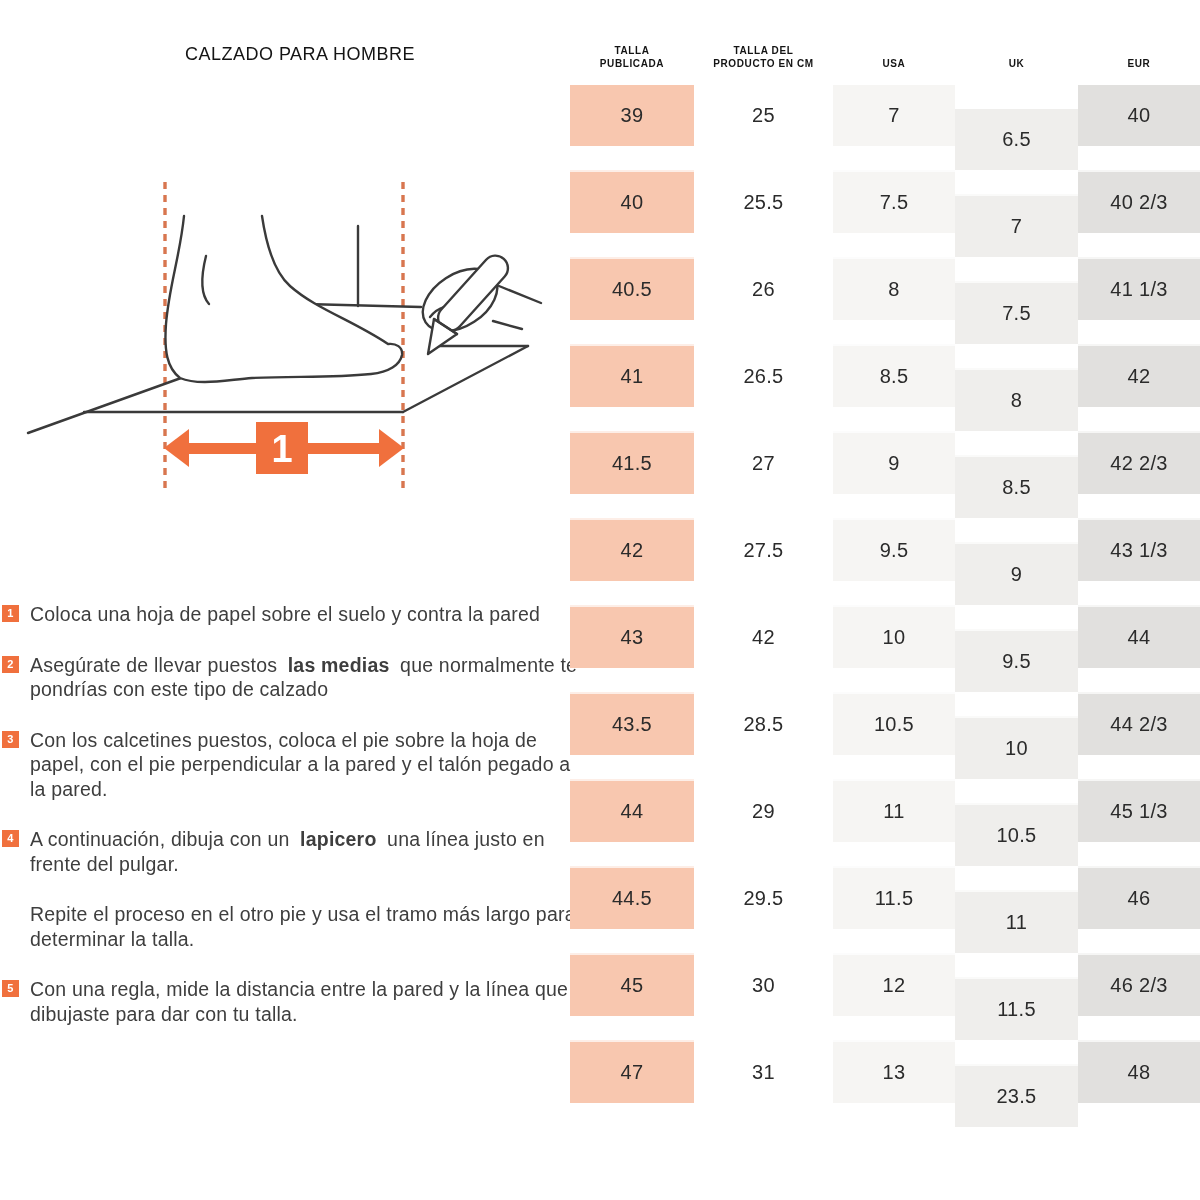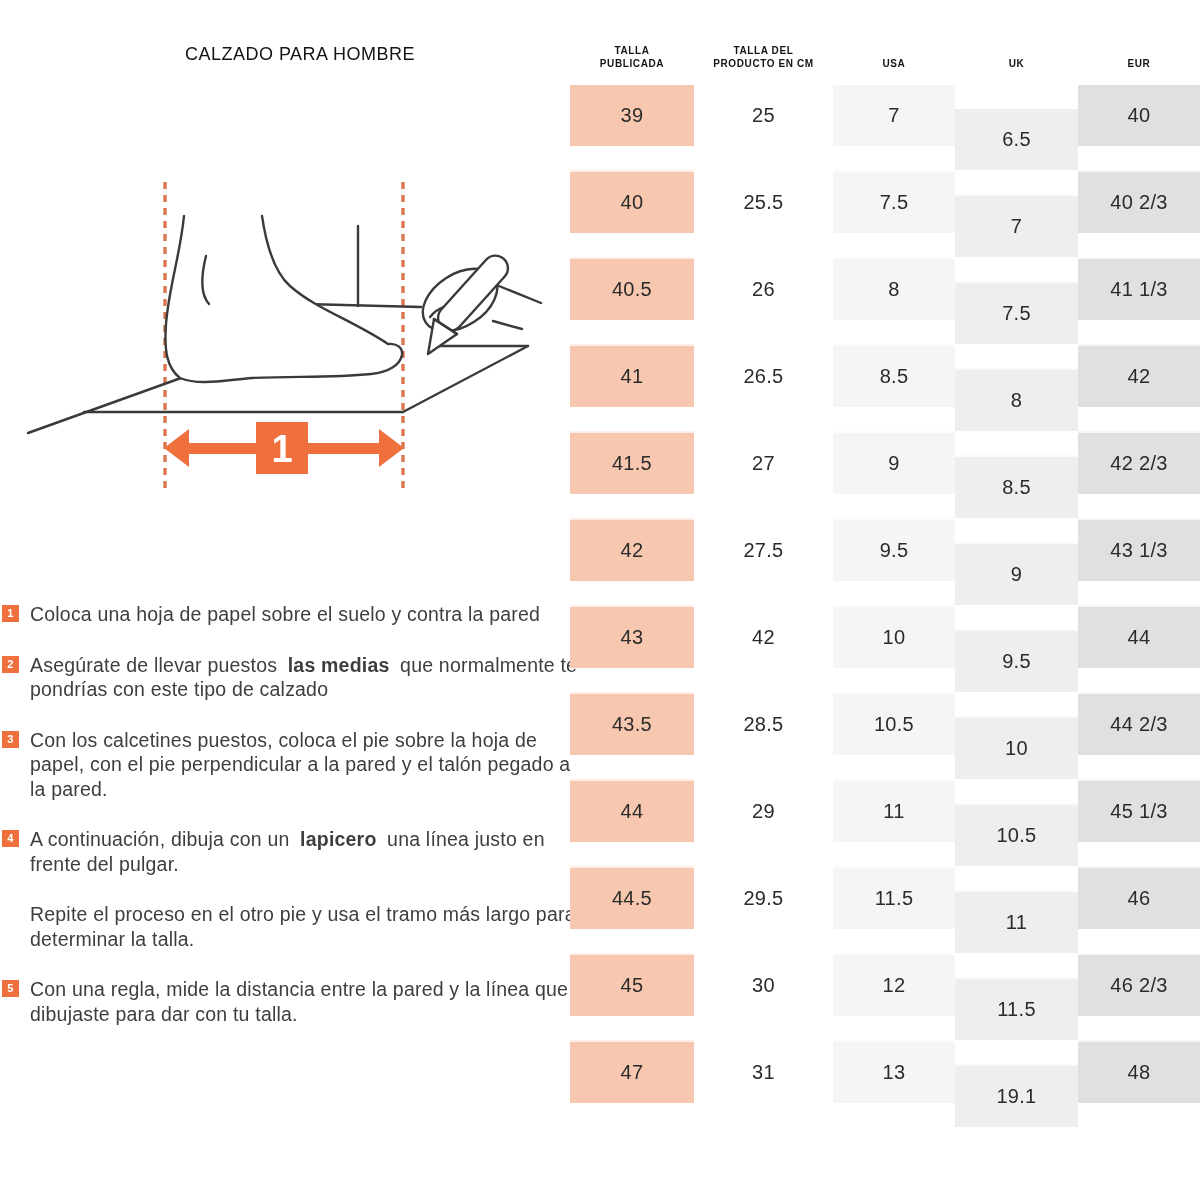--- a/index.html
+++ b/index.html
@@ -195,19 +195,19 @@
           <div class="td col0">45</div>
           <div class="td col1">30</div>
           <div class="td col2">12</div>
           <div class="td col3">11.5</div>
           <div class="td col4">46 2/3</div>
         </div>
         <div class="trow">
           <div class="td col0">47</div>
           <div class="td col1">31</div>
           <div class="td col2">13</div>
-          <div class="td col3">19.1</div>
+          <div class="td col3">23.5</div>
           <div class="td col4">48</div>
         </div>
       </div>
   </div>
 
 </div>
 
 </body></html>

